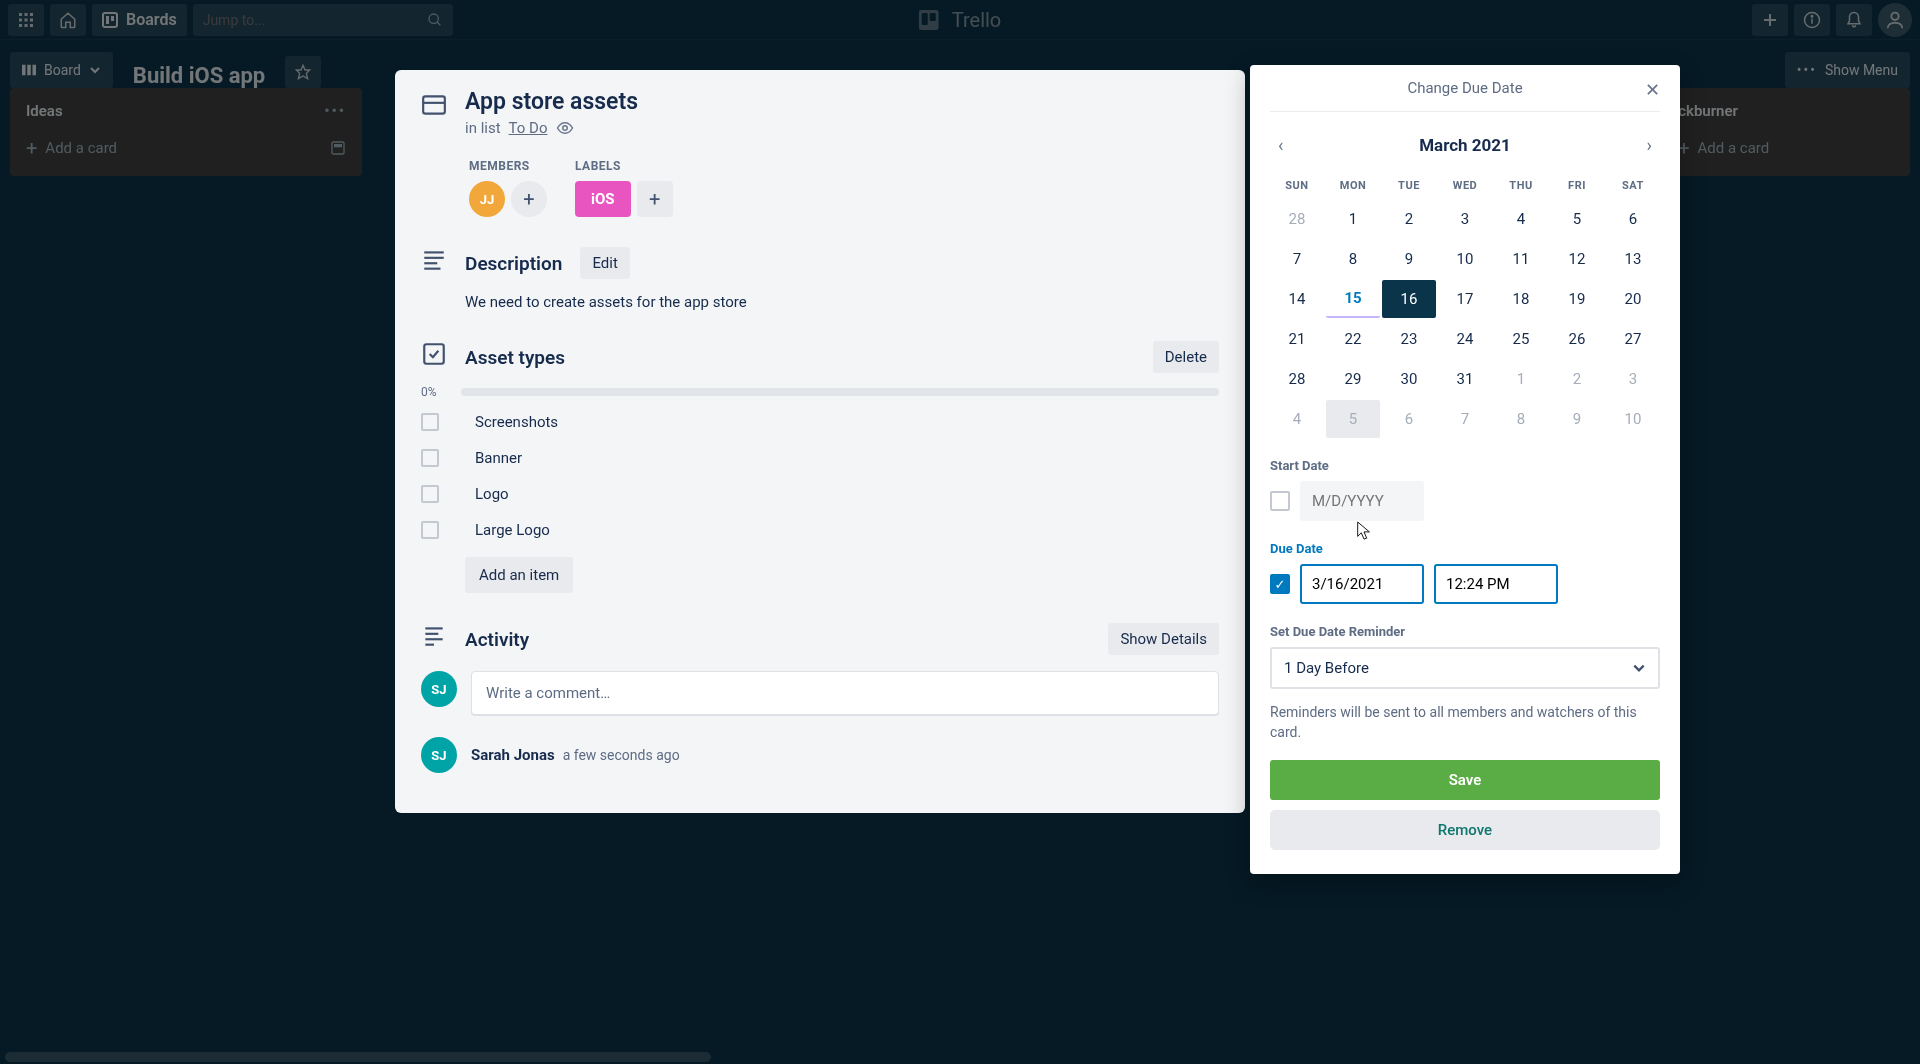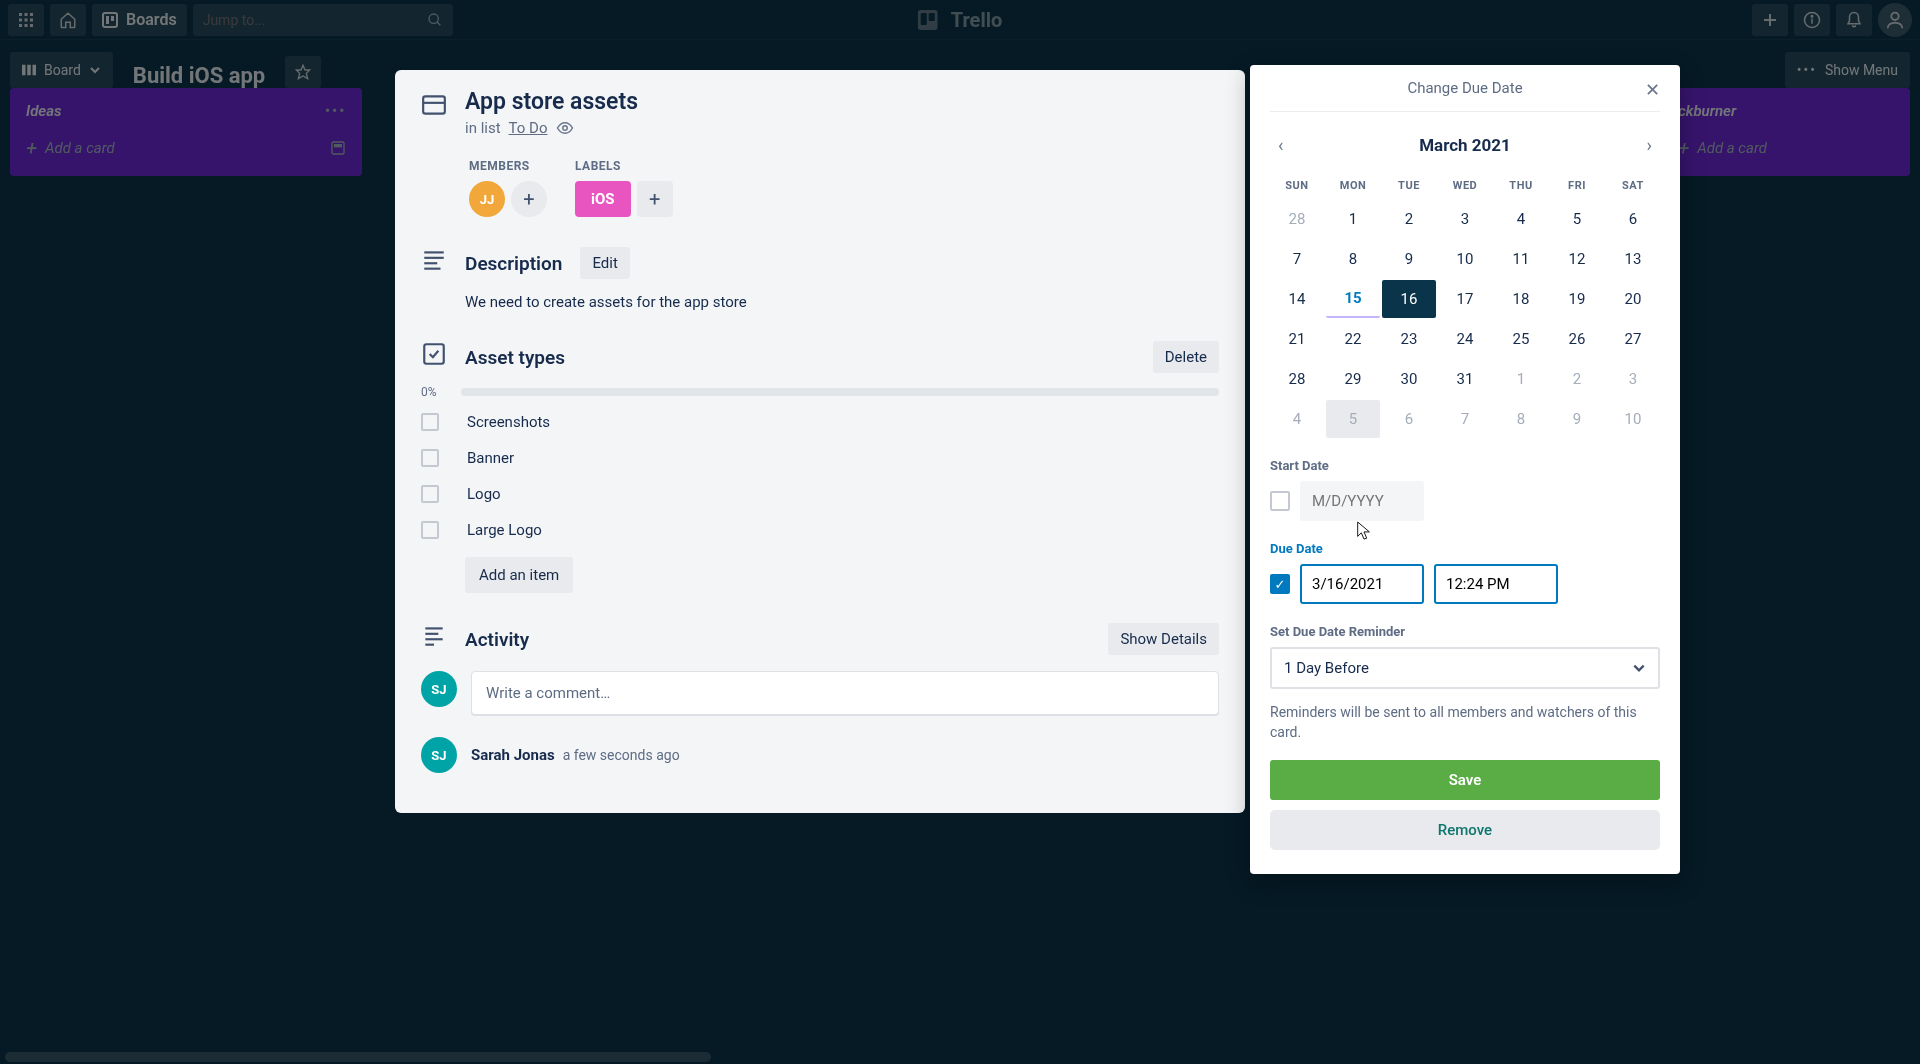--- a/index.html
+++ b/index.html
@@ -4,33 +4,33 @@
 <style>
 * { box-sizing: border-box; margin: 0; padding: 0; font-family: -apple-system, BlinkMacSystemFont, "Segoe UI", Roboto, sans-serif; }
 body { background: #0a344a; width: 1920px; height: 1064px; overflow: hidden; position: relative; }
 
 
 .topnav { height: 40px; background: #0a344a; display: flex; align-items: center; padding: 0 8px; gap: 6px; border-bottom: 1px solid rgba(255,255,255,0.05); }
 .nav-btn { width: 36px; height: 32px; background: rgba(255,255,255,0.12); border-radius: 3px; display: flex; align-items: center; justify-content: center; color: #cdd8dd; cursor: pointer; }
 .nav-boards { height: 32px; background: rgba(255,255,255,0.12); border-radius: 3px; display: flex; align-items: center; gap: 8px; padding: 0 10px; color: #e6edf0; font-weight: 600; cursor: pointer; }
 .nav-search { height: 32px; width: 260px; background: rgba(255,255,255,0.12); border-radius: 3px; display: flex; align-items: center; padding: 16px 10px; color: #9fb6bf; gap: 8px; }
 .nav-search input { background: transparent; border: none; outline: none; color: #cdd8dd; flex: 1; font-size: 14px; }
-.nav-logo { position: absolute; left: 50%; transform: translateX(-50%); display: flex; align-items: center; gap: 13px; color: rgba(255,255,255,0.5); font-weight: 700; font-size: 20px; }
+.nav-logo { position: absolute; left: 50%; transform: translateX(-50%); display: flex; align-items: center; gap: 13px; color: rgba(255,255,255,0.5); font-weight: 400; font-size: 20px; }
 .nav-right { margin-left: auto; display: flex; gap: 6px; align-items: center; }
 .nav-avatar { width: 34px; height: 34px; border-radius: 50%; background: rgba(255,255,255,0.2); display: flex; align-items: center; justify-content: center; color: #cdd8dd; }
 
 
 .boardbar { height: 48px; display: flex; align-items: flex-end; padding: 0 10px; gap: 10px; }
 .board-btn { height: 36px; background: rgba(255,255,255,0.12); border-radius: 3px; display: flex; align-items: center; gap: 8px; padding: 0 12px; color: #e6edf0; font-size: 14px; cursor: pointer; }
 .board-name { color: #e6edf0; font-size: 22px; font-weight: 700; padding: 0 10px; margin-top: 18px; }
 .right-btns { margin-left: auto; display: flex; gap: 10px; }
 
 
 .board { display: flex; gap: 10px; padding: 0 10px; }
-.column { background: #6d28d9; width: 370px; border-radius: 4px; padding: 10px 12px; font-style: italic; }
+.column { background: #404040; width: 370px; border-radius: 4px; padding: 10px 12px; }
 .col-head { display: flex; align-items: center; justify-content: space-between; color: #e6edf0; font-weight: 600; font-size: 15px; padding: 4px 4px 10px 4px; }
 .add-card { display: flex; align-items: center; gap: 8px; color: #9fb6bf; font-size: 15px; padding: 6px 4px; cursor: pointer; justify-content: space-between; }
 .right-col { margin-left: auto; }
 
 
 .overlay { position: absolute; inset: 0; background: rgba(0,0,0,0.5); }
 
 
 .card-modal { position: absolute; top: 70px; left: 395px; width: 850px; background: #f4f5f7; border-radius: 6px; padding: 18px 26px 40px 26px; color: #172b4d; }
 .card-head { display: flex; align-items: flex-start; gap: 18px; }
@@ -53,21 +53,21 @@
 .desc-head .h { font-size: 19px; font-weight: 600; }
 .pill-btn { background: #e8eaed; border-radius: 3px; padding: 7px 12px; color: #172b4d; font-size: 15px; cursor: pointer; }
 .desc-text { margin-top: 14px; font-size: 15px; }
 
 .check-head { display: flex; align-items: center; justify-content: space-between; }
 .check-head .left { display: flex; align-items: center; gap: 18px; }
 .progress-row { display: flex; align-items: center; gap: 10px; margin-top: 12px; }
 .progress-pct { font-size: 12px; color: #5e6c84; width: 30px; }
 .progress-bar { flex: 1; height: 8px; background: #e1e4e9; border-radius: 4px; }
 .check-items { margin-top: 14px; display: flex; flex-direction: column; gap: 18px; }
-.check-item { display: flex; align-items: center; gap: 28px; font-size: 15px; }
+.check-item { display: flex; align-items: center; gap: 36px; font-size: 15px; }
 .check-box { width: 18px; height: 18px; border: 2px solid #c4c9d1; border-radius: 2px; }
 .add-item-btn { display: inline-block; background: #e8eaed; border-radius: 3px; padding: 9px 14px; color: #172b4d; font-size: 15px; margin-top: 18px; cursor: pointer; }
 
 .activity-head { display: flex; align-items: center; justify-content: space-between; }
 .comment-row { display: flex; gap: 14px; margin-top: 16px; }
 .comment-av { width: 36px; height: 36px; border-radius: 50%; background: #00a4a6; color: #fff; font-weight: 700; display: flex; align-items: center; justify-content: center; font-size: 13px; }
 .comment-input { flex: 1; background: #fff; border: 1px solid #dfe1e6; border-radius: 4px; padding: 12px 14px; color: #5e6c84; font-size: 15px; box-shadow: 0 1px 0 rgba(9,30,66,0.1); cursor: text; }
 .activity-item { display: flex; gap: 14px; margin-top: 22px; align-items: center; }
 .activity-text { font-size: 15px; }
 .activity-text .name { font-weight: 700; }

